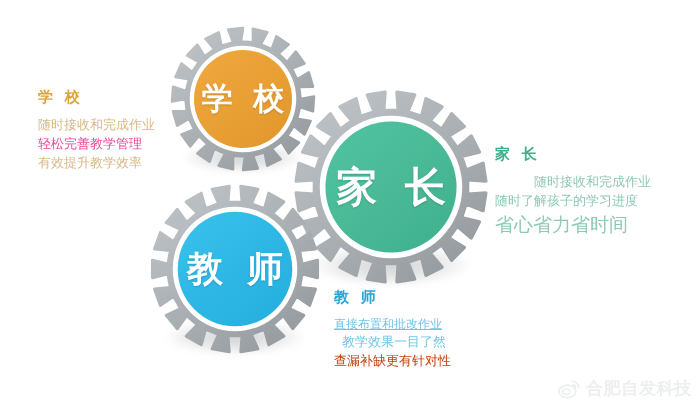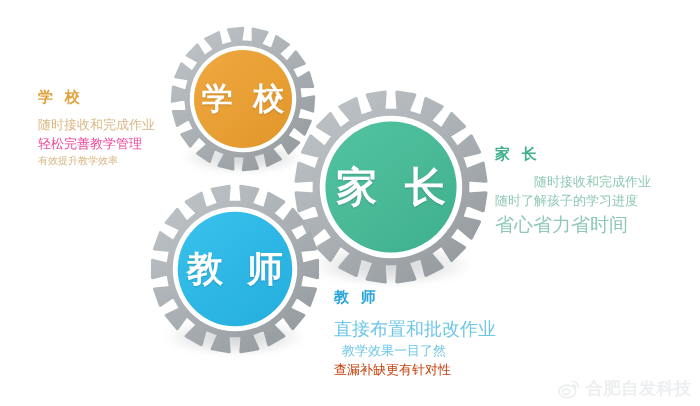--- a/index.html
+++ b/index.html
@@ -173,35 +173,35 @@
         <div class="gear-label" style="font-size: 36px;">教 师</div>
       </div>
     </div>
 
   <div id="text-layer">
       <div class="info-block" style="left: 38px; top: 88px;">
         <div class="info-title" style="color: rgb(223, 162, 60); font-size: 15px;">学 校</div>
         <div>
           <div class="info-line" style="color: rgb(217, 184, 132); font-size: 13px;">随时接收和完成作业</div>
           <div class="info-line" style="color: #ec4899; font-size: 13px;">轻松完善教学管理</div>
-          <div class="info-line" style="color: rgb(217, 184, 132); font-size: 10px;">有效提升教学效率</div>
+          <div class="info-line" style="color: rgb(217, 184, 132); font-size: 13px;">有效提升教学效率</div>
         </div>
       </div>
       <div class="info-block" style="left: 495px; top: 145px;">
         <div class="info-title" style="color: rgb(63, 176, 138); font-size: 15px;">家 长</div>
         <div>
           <div class="info-line" style="color: rgb(143, 201, 179); font-size: 13px; padding-left: 39px;">随时接收和完成作业</div>
           <div class="info-line" style="color: rgb(143, 201, 179); font-size: 13px;">随时了解孩子的学习进度</div>
           <div class="info-line" style="color: rgb(143, 201, 179); font-size: 19px;">省心省力省时间</div>
         </div>
       </div>
       <div class="info-block" style="left: 334px; top: 288px;">
         <div class="info-title" style="color: rgb(43, 166, 216); font-size: 15px;">教 师</div>
         <div>
-          <div class="info-line" style="color: rgb(110, 198, 232); font-size: 18px;">直接布置和批改作业</div>
+          <div class="info-line" style="color: rgb(110, 198, 232); font-size: 12px; text-decoration: underline;">直接布置和批改作业</div>
           <div class="info-line" style="color: rgb(110, 198, 232); font-size: 13px; margin-left: 8px;">教学效果一目了然</div>
           <div class="info-line" style="color: #c2410c; font-size: 13px;">查漏补缺更有针对性</div>
         </div>
       </div>
     </div>
 
   <div id="watermark" style="color: rgb(236, 238, 240);">
     <span class="wb-logo">
       <svg width="22" height="20" viewBox="0 0 22 20" aria-hidden="true">
         <ellipse cx="9.4" cy="12.4" rx="8.4" ry="6.3" fill="none" stroke="#eceef0" stroke-width="1.7"></ellipse>

